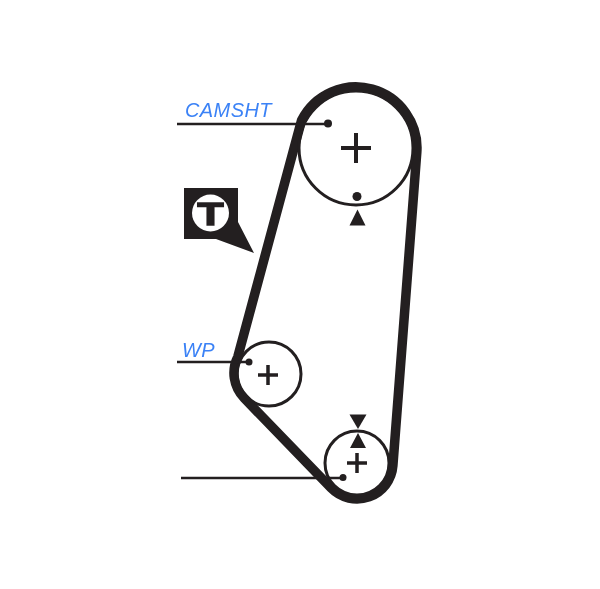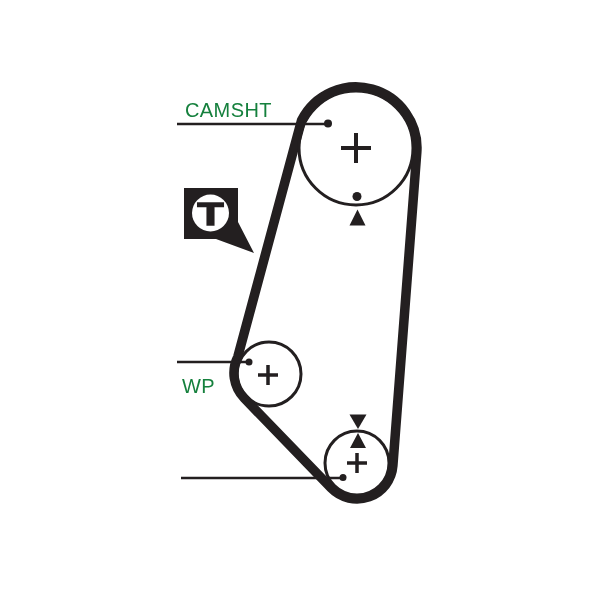--- a/index.html
+++ b/index.html
@@ -15,29 +15,30 @@
     background: #ffffff;
     overflow: hidden;
   }
   .canvas svg {
     position: absolute;
     left: 0;
     top: 0;
   }
   .part-label {
     position: absolute;
-    color: #15803d;
+    color: #3b82f6;
     font-size: 20px;
     line-height: 20px;
     letter-spacing: 0.4px;
     white-space: nowrap;
     user-select: none;
+    font-style: italic;
   }
   .label-camshaft  { left: 185px; top: 100px; }
-  .label-waterpump { left: 182px; top: 340px; margin-top: 36px; }
+  .label-waterpump { left: 182px; top: 340px; }
   .label-crankshaft{ left: 183px; top: 455px; }
 </style>
 </head>
 <body>
 
 <div class="canvas">
 
   <svg width="600" height="589" viewBox="0 0 600 589">
 
     <path d="M301.5 120.5

